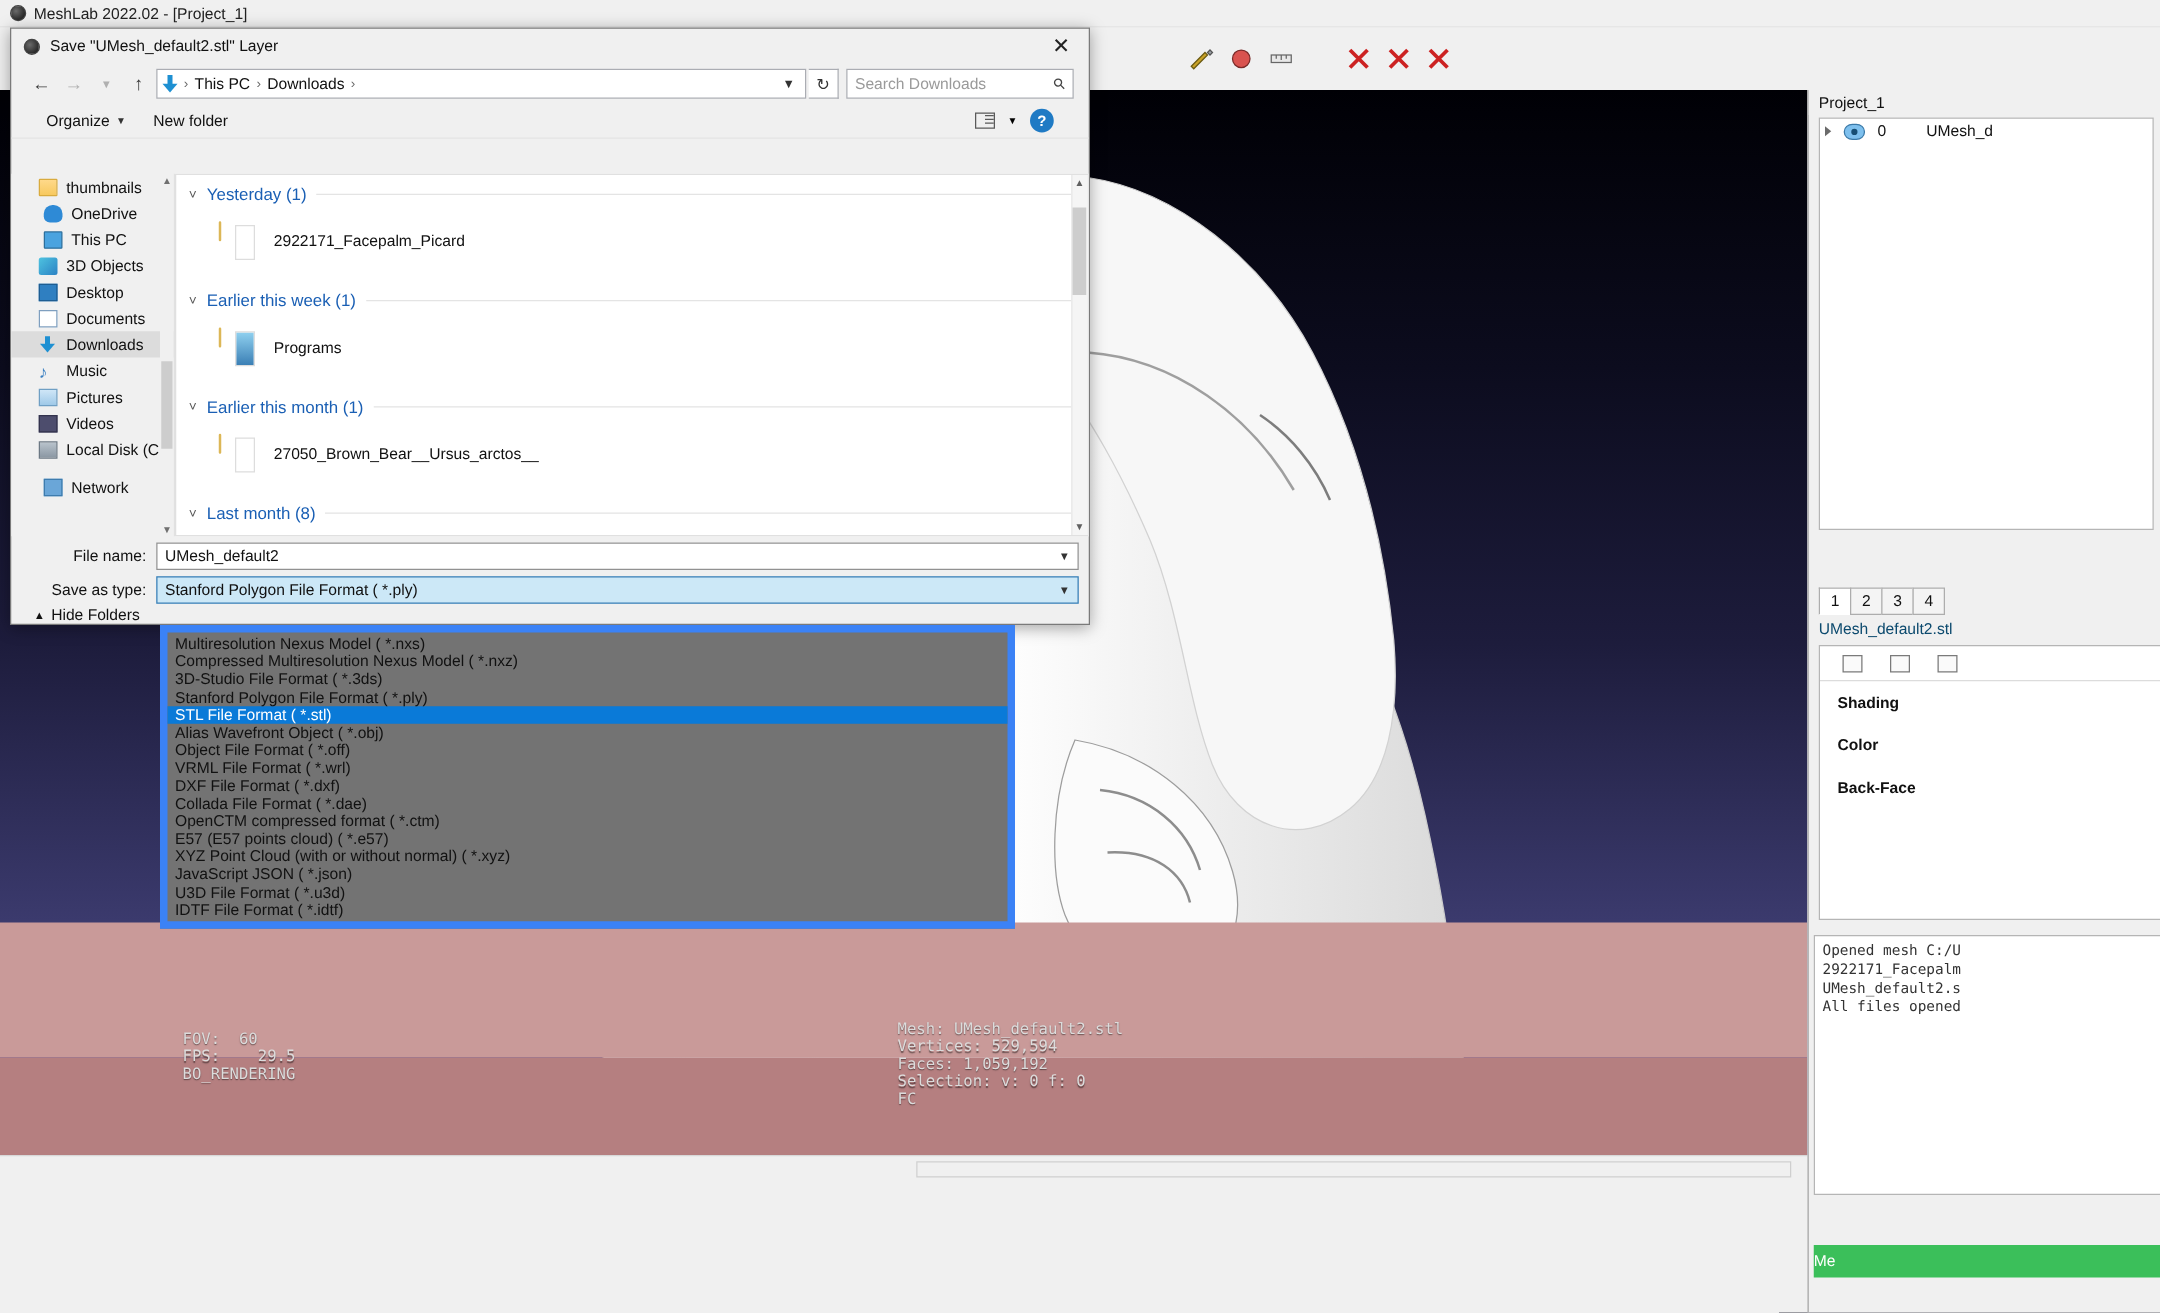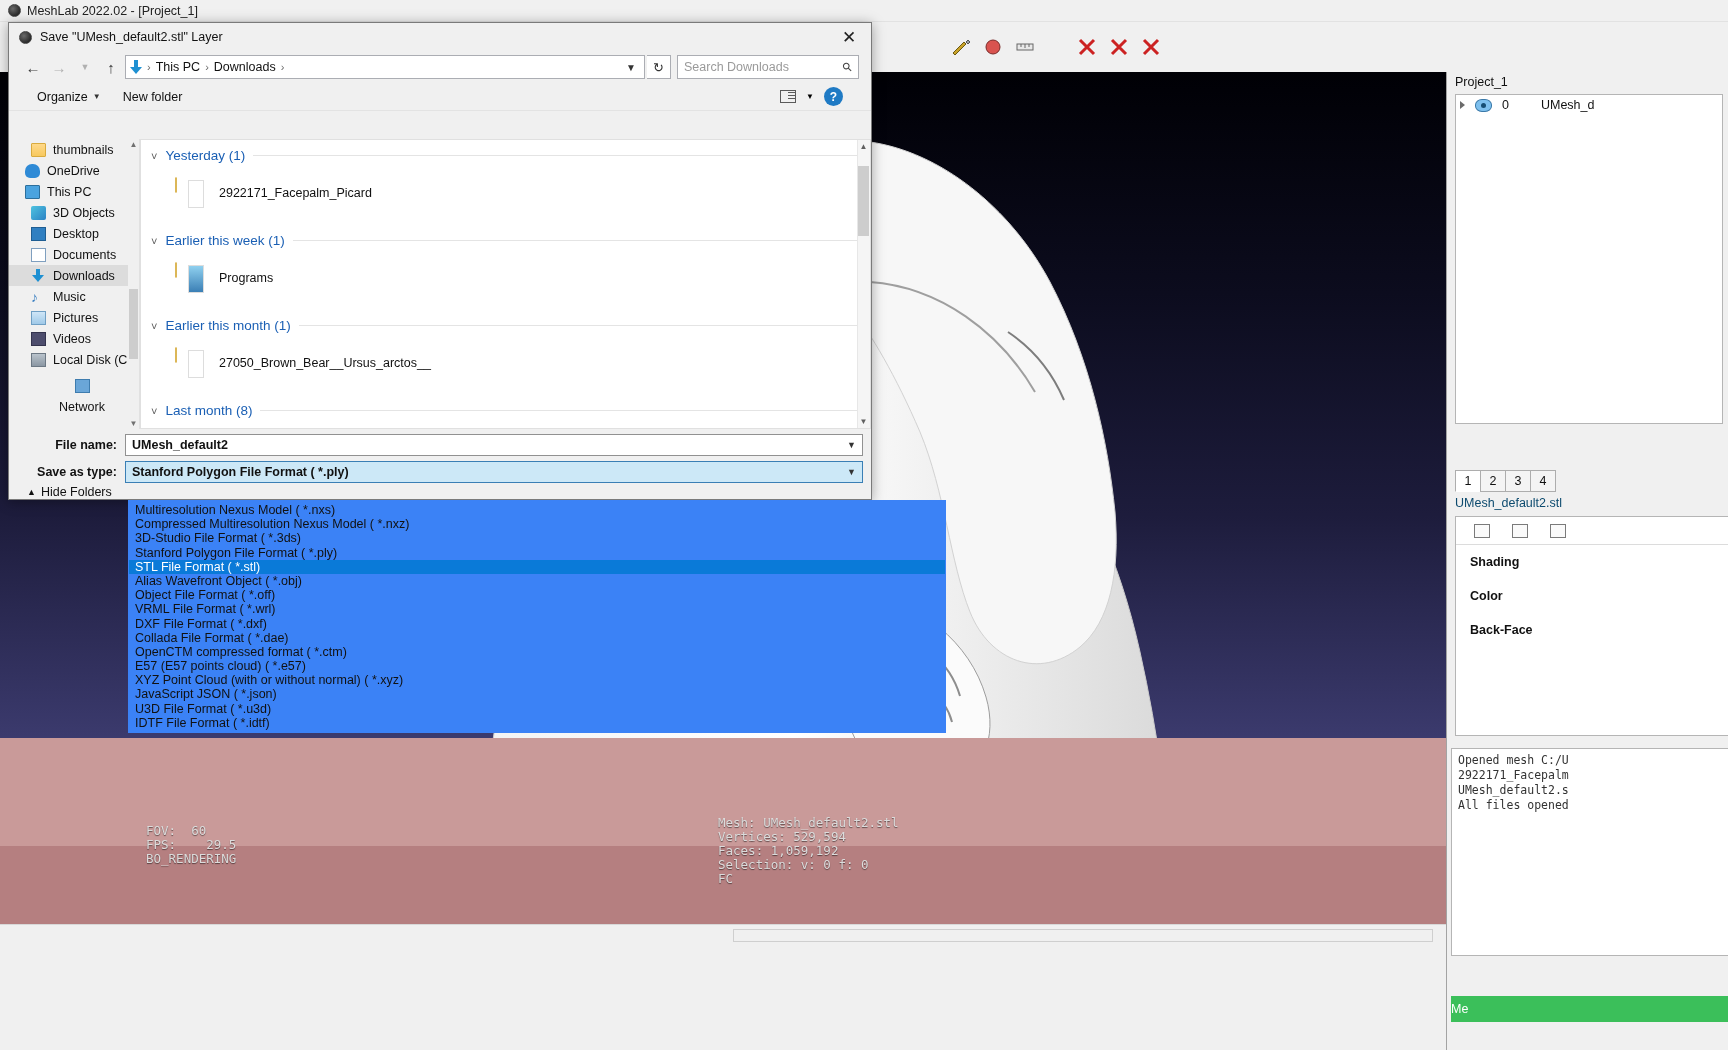--- a/index.html
+++ b/index.html
@@ -160,21 +160,21 @@
   .view-ico::after{content:"";position:absolute;left:7px;top:1px;width:7px;height:1px;box-shadow:0 3px 0 #5a5a5a,0 6px 0 #5a5a5a, 0 0 0 #5a5a5a;background:#5a5a5a;}
   .help-ico{width:19px;height:19px;border-radius:50%;background:#1f7ac4;color:#fff;font-size:12px;display:flex;align-items:center;justify-content:center;font-weight:bold;}
 
   #dlg-body { position:absolute; left:0; top:116px; width:862px; height:290px; display:flex; }
   #navpane {
     width:131px; height:290px; background:#f0f0f0; overflow:hidden; position:relative;
     border-right:1px solid #e1e1e1;
   }
   .np-item{display:flex;align-items:center;gap:7px;height:21px;padding-left:22px;font-size:12.5px;color:#111;}
   .np-item.sel{background:#dcdcdc;}
-  .np-item.root{padding-left:16px;}
+  .np-item.root{padding-left:26px;}
   .np-ico{width:15px;height:14px;flex:none;}
   .ico-folder{background:linear-gradient(180deg,#ffd98a,#f7c95f);border:1px solid #d9ab3e;border-radius:1px;}
   .ico-cloud{background:#2e8ad6;border-radius:7px 7px 5px 5px;}
   .ico-pc{background:#4aa3df;border:1px solid #2c6f9c;border-radius:1px;}
   .ico-3d{background:linear-gradient(135deg,#4ec3e0,#2b82c4);border-radius:2px;}
   .ico-desk{background:#2f7fc1;border:1px solid #1e5d92;}
   .ico-doc{background:#fff;border:1px solid #7f9fbf;}
   .ico-dl{position:relative;}
   .ico-dl::before{content:"";position:absolute;left:5px;top:0;width:4px;height:7px;background:#1e90d2;}
   .ico-dl::after{content:"";position:absolute;left:1px;top:6px;border-left:6px solid transparent;border-right:6px solid transparent;border-top:7px solid #1e90d2;}
@@ -200,35 +200,35 @@
     border:1px solid #dcb757;border-radius:2px 2px 2px 2px; position:relative; top:4px;
   }
   .folder-glyph::after{content:"";position:absolute;left:12px;top:2px;width:14px;height:26px;background:#fff;border:1px solid #ddd;}
   .folder-pic::after{background:linear-gradient(180deg,#8fd0ef,#3b7fb5);}
   #fl-scroll{position:absolute;right:0;top:0;width:13px;height:288px;background:#f5f5f5;border-left:1px solid #e7e7e7;}
   #fl-thumb{position:absolute;right:1px;top:26px;width:11px;height:70px;background:#cdcdcd;}
   .fl-arrow{position:absolute;right:1px;width:11px;height:13px;color:#606060;font-size:8px;text-align:center;line-height:13px;}
 
   
   #dlg-footer{ position:absolute; left:0; top:406px; width:862px; height:72px;}
-  .fld-row{display:flex;align-items:center;height:22px;margin:5px 0;font-weight:bold;}
+  .fld-row{display:flex;align-items:center;height:22px;margin:5px 0;}
   .fld-label{width:116px;text-align:right;padding-right:8px;font-size:12.5px;color:#111;}
   .fld-input{
     flex:1;margin-right:8px;height:22px;background:#fff;border:1px solid #919191;
     display:flex;align-items:center;padding:0 6px;font-size:12.5px;color:#111;
   }
   .fld-input .caret{margin-left:auto;font-size:9px;color:#333;}
   .fld-input.combo-open{background:#cce8f7;border:1px solid #3a7fb5;}
   #hide-folders{position:absolute;left:18px;top:56px;font-size:12.5px;color:#111;display:flex;align-items:center;gap:5px;}
   #hide-folders .car{font-size:9px;}
 
   
   #dropdown{
-    position:absolute; left:128px; top:500px; width:818px;
-    background:#3b82f6; border:1px solid #3b82f6; z-index:60;
+    position:absolute; left:128px; top:500px; width:684px;
+    background:#737373; border:6px solid #3b82f6; z-index:60;
     padding:2px 0;
   }
   .dd-item{height:14.2px;line-height:14px;padding-left:6px;font-size:12.5px;color:#111;white-space:nowrap;}
   .dd-item.sel{background:#0a7ad8;color:#fff;}
 </style>
 </head>
 <body>
 
 <div id="meshlab-window">
 
@@ -434,21 +434,21 @@
         <span>Pictures</span>
       </div>
       <div class="np-item">
         <span class="np-ico ico-vid"></span>
         <span>Videos</span>
       </div>
       <div class="np-item">
         <span class="np-ico ico-disk"></span>
         <span>Local Disk (C:)</span>
       </div>
-      <div class="np-item root" style="margin-top:9px;flex-direction:column;">
+      <div class="np-item root" style="margin-top:9px;">
         <span class="np-ico ico-net"></span>
         <span>Network</span>
       </div>
 
       <div id="np-scroll">
         <span class="np-arrow" style="top:0;">▲</span>
         <div id="np-thumb"></div>
         <span class="np-arrow" style="bottom:0;">▼</span>
       </div>
     </div>

